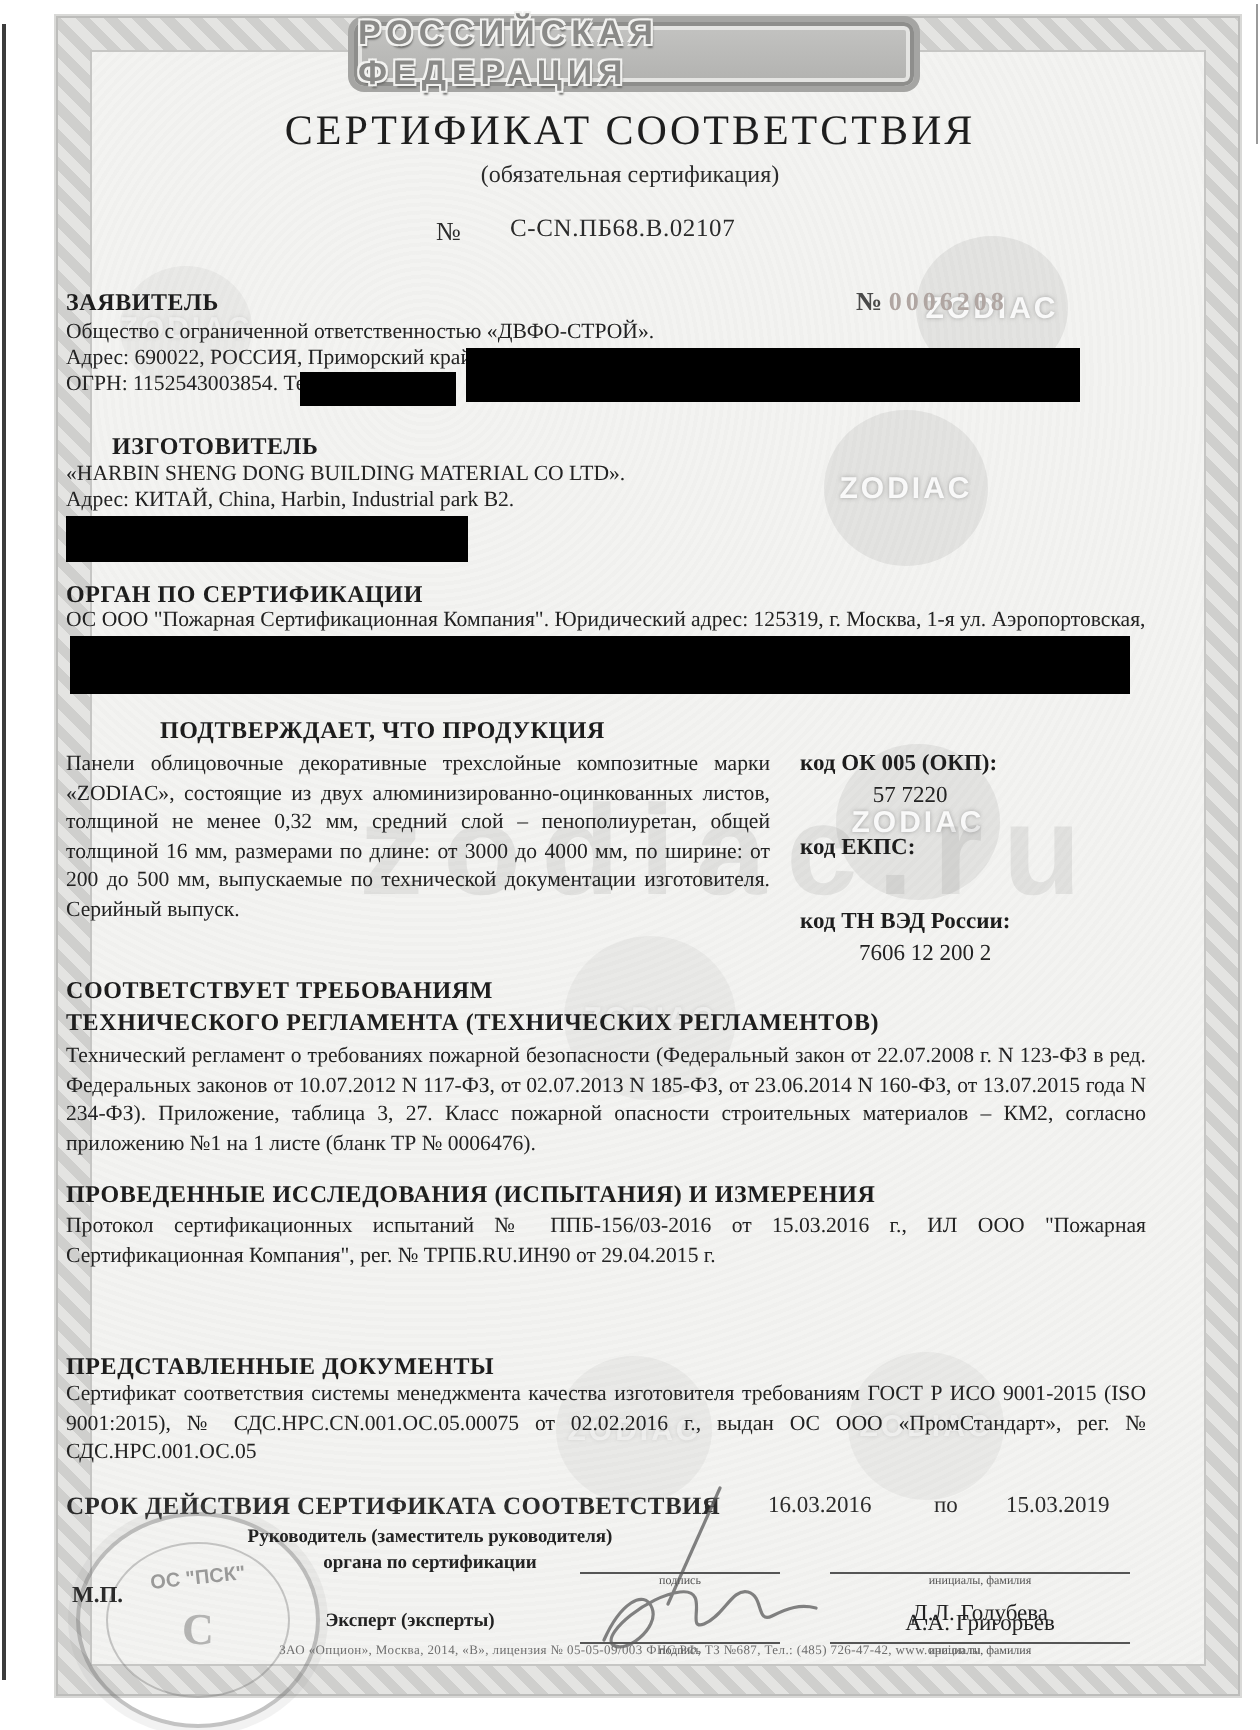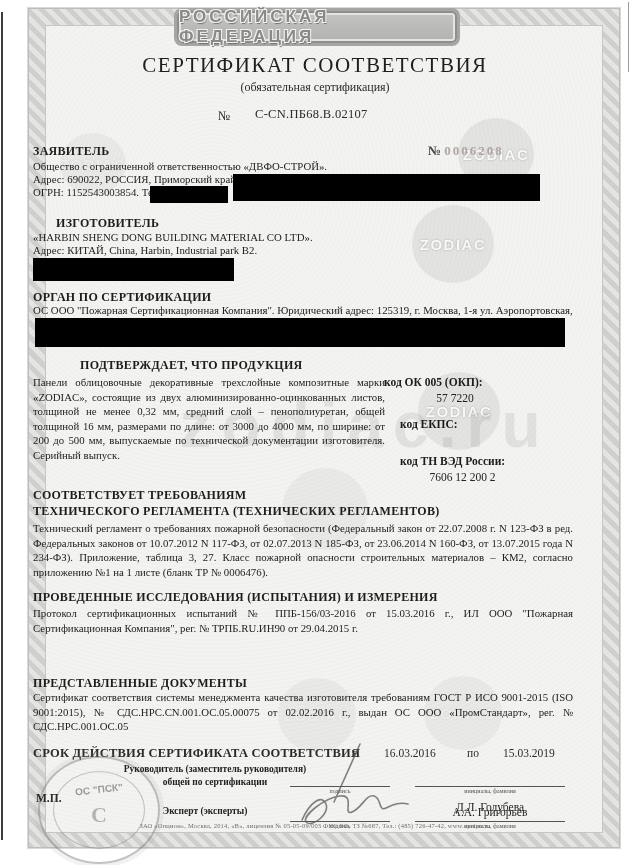--- a/index.html
+++ b/index.html
@@ -144,21 +144,21 @@
   <div class="t" style="left:33px;top:231px;">«HARBIN SHENG DONG BUILDING MATERIAL CO LTD».</div>
   <div class="t" style="left:33px;top:244px;">Адрес: КИТАЙ, China, Harbin, Industrial park B2.</div>
   <div class="redact" style="left:33px;top:258px;width:201px;height:23px;"></div>
 
   <div class="h" style="left:33px;top:290px;">ОРГАН ПО СЕРТИФИКАЦИИ</div>
   <div class="t" style="left:33px;top:304px;width:545px;">ОС ООО "Пожарная Сертификационная Компания". Юридический адрес: 125319, г. Москва, 1-я ул. Аэропортовская,</div>
   <div class="redact" style="left:35px;top:318px;width:530px;height:29px;"></div>
 
   <div class="h" style="left:33px;top:358px;margin-left:47px;">ПОДТВЕРЖДАЕТ, ЧТО ПРОДУКЦИЯ</div>
   <div class="para" style="left:33px;top:375px;width:352px;">Панели облицовочные декоративные трехслойные композитные марки «ZODIAC», состоящие из двух алюминизированно-оцинкованных листов, толщиной не менее 0,32 мм, средний слой – пенополиуретан, общей толщиной 16 мм, размерами по длине: от 3000 до 4000 мм, по ширине: от 200 до 500 мм, выпускаемые по технической документации изготовителя. Серийный выпуск.</div>
-  <div class="code-label" style="left:384px;top:376px;">код ОК 005 (ОКП):</div>
+  <div class="code-label" style="left:400px;top:376px;">код ОК 005 (ОКП):</div>
   <div class="code-value" style="left:400px;top:392px;width:110px;text-align:center;">57 7220</div>
   <div class="code-label" style="left:400px;top:418px;">код ЕКПС:</div>
   <div class="code-label" style="left:400px;top:455px;">код ТН ВЭД России:</div>
   <div class="code-value" style="left:400px;top:471px;width:125px;text-align:center;">7606 12 200 2</div>
 
   <div class="h" style="left:33px;top:504px;">ТЕХНИЧЕСКОГО РЕГЛАМЕНТА (ТЕХНИЧЕСКИХ РЕГЛАМЕНТОВ)</div>
   <div class="h" style="left:33px;top:488px;">СООТВЕТСТВУЕТ ТРЕБОВАНИЯМ</div>
   <div class="para" style="left:33px;top:521px;width:540px;">Технический регламент о требованиях пожарной безопасности (Федеральный закон от 22.07.2008 г. N 123-ФЗ в ред. Федеральных законов от 10.07.2012 N 117-ФЗ, от 02.07.2013 N 185-ФЗ, от 23.06.2014 N 160-ФЗ, от 13.07.2015 года N 234-ФЗ). Приложение, таблица 3, 27. Класс пожарной опасности строительных материалов – КМ2, согласно приложению №1 на 1 листе (бланк ТР № 0006476).</div>
 
   <div class="h" style="left:33px;top:590px;">ПРОВЕДЕННЫЕ ИССЛЕДОВАНИЯ (ИСПЫТАНИЯ) И ИЗМЕРЕНИЯ</div>
@@ -174,21 +174,21 @@
   <div class="v-small" style="left:503px;top:747px;">15.03.2019</div>
 
   <div class="stamp">
     <div class="ring"></div>
     <div class="txt">ОС "ПСК"</div>
     <div class="c">С</div>
   </div>
   <div class="mp">М.П.</div>
 
   <div class="sig-label" style="left:110px;top:764px;width:210px;">Руководитель (заместитель руководителя)</div>
-  <div class="sig-label" style="left:110px;top:777px;width:210px;">общей по сертификации</div>
+  <div class="sig-label" style="left:110px;top:777px;width:210px;">органа по сертификации</div>
   <div class="sig-label" style="left:110px;top:806px;width:190px;">Эксперт (эксперты)</div>
 
   <div class="sig-line" style="left:290px;top:786px;width:100px;"></div>
   <div class="sig-caption" style="left:290px;top:788px;width:100px;">подпись</div>
   <div class="sig-name" style="left:415px;top:806px;width:150px;">А.А. Григорьев</div>
   <div class="sig-line" style="left:415px;top:786px;width:150px;"></div>
   <div class="sig-caption" style="left:415px;top:788px;width:150px;">инициалы, фамилия</div>
 
   <div class="sig-line" style="left:290px;top:821px;width:100px;"></div>
   <div class="sig-caption" style="left:290px;top:823px;width:100px;">подпись</div>

